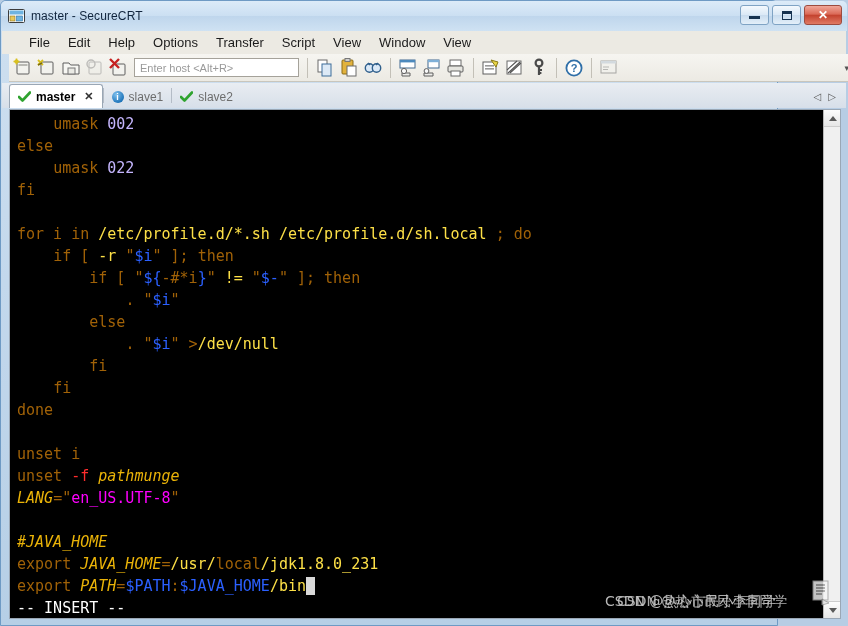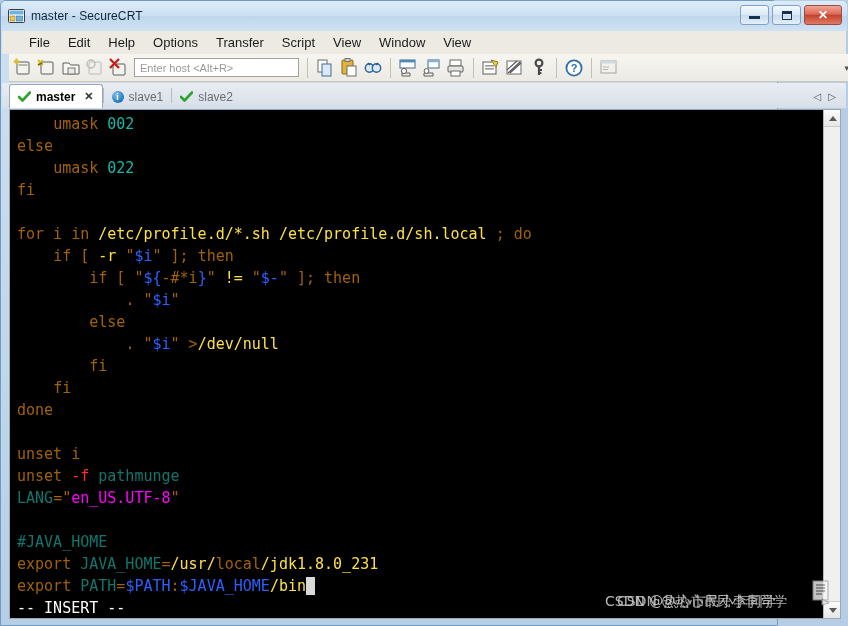--- a/index.html
+++ b/index.html
@@ -106,25 +106,25 @@
   #term{
     position:absolute; left:0; top:0; right:17px; bottom:0;
     background:#000; overflow:hidden;
     font-family:"DejaVu Sans Mono","Liberation Mono",monospace;
     font-size:15px; line-height:22px;
     padding:3px 0 0 7px;
     white-space:pre;
   }
   .ln{ height:22px; white-space:pre; }
   .kw{ color:#a16207; }      
-  .num{ color:#14b8a6;text-align:center; }     
+  .num{ color:#c4b5fd;text-align:center; }     
   .str{ color:#ff00ff;margin-top:21px; }
   .var{ color:#2b60ff; }     
   .pl{ color:#fde047; }      
-  .cy{ color:#0f766e; }      
+  .cy{ color:#eab308;font-style:italic; }      
   .rd{ color:#ff2d2d; }      
   .wh{ color:#ffffff; }
   .cur{ background:#d9d9d9; color:#000; }
 
   
   #sb{
     position:absolute; right:0; top:0; width:17px; height:100%;
     background:#f0f0f0; border-left:1px solid #b9b9b9;
   }
   #sb-up{

